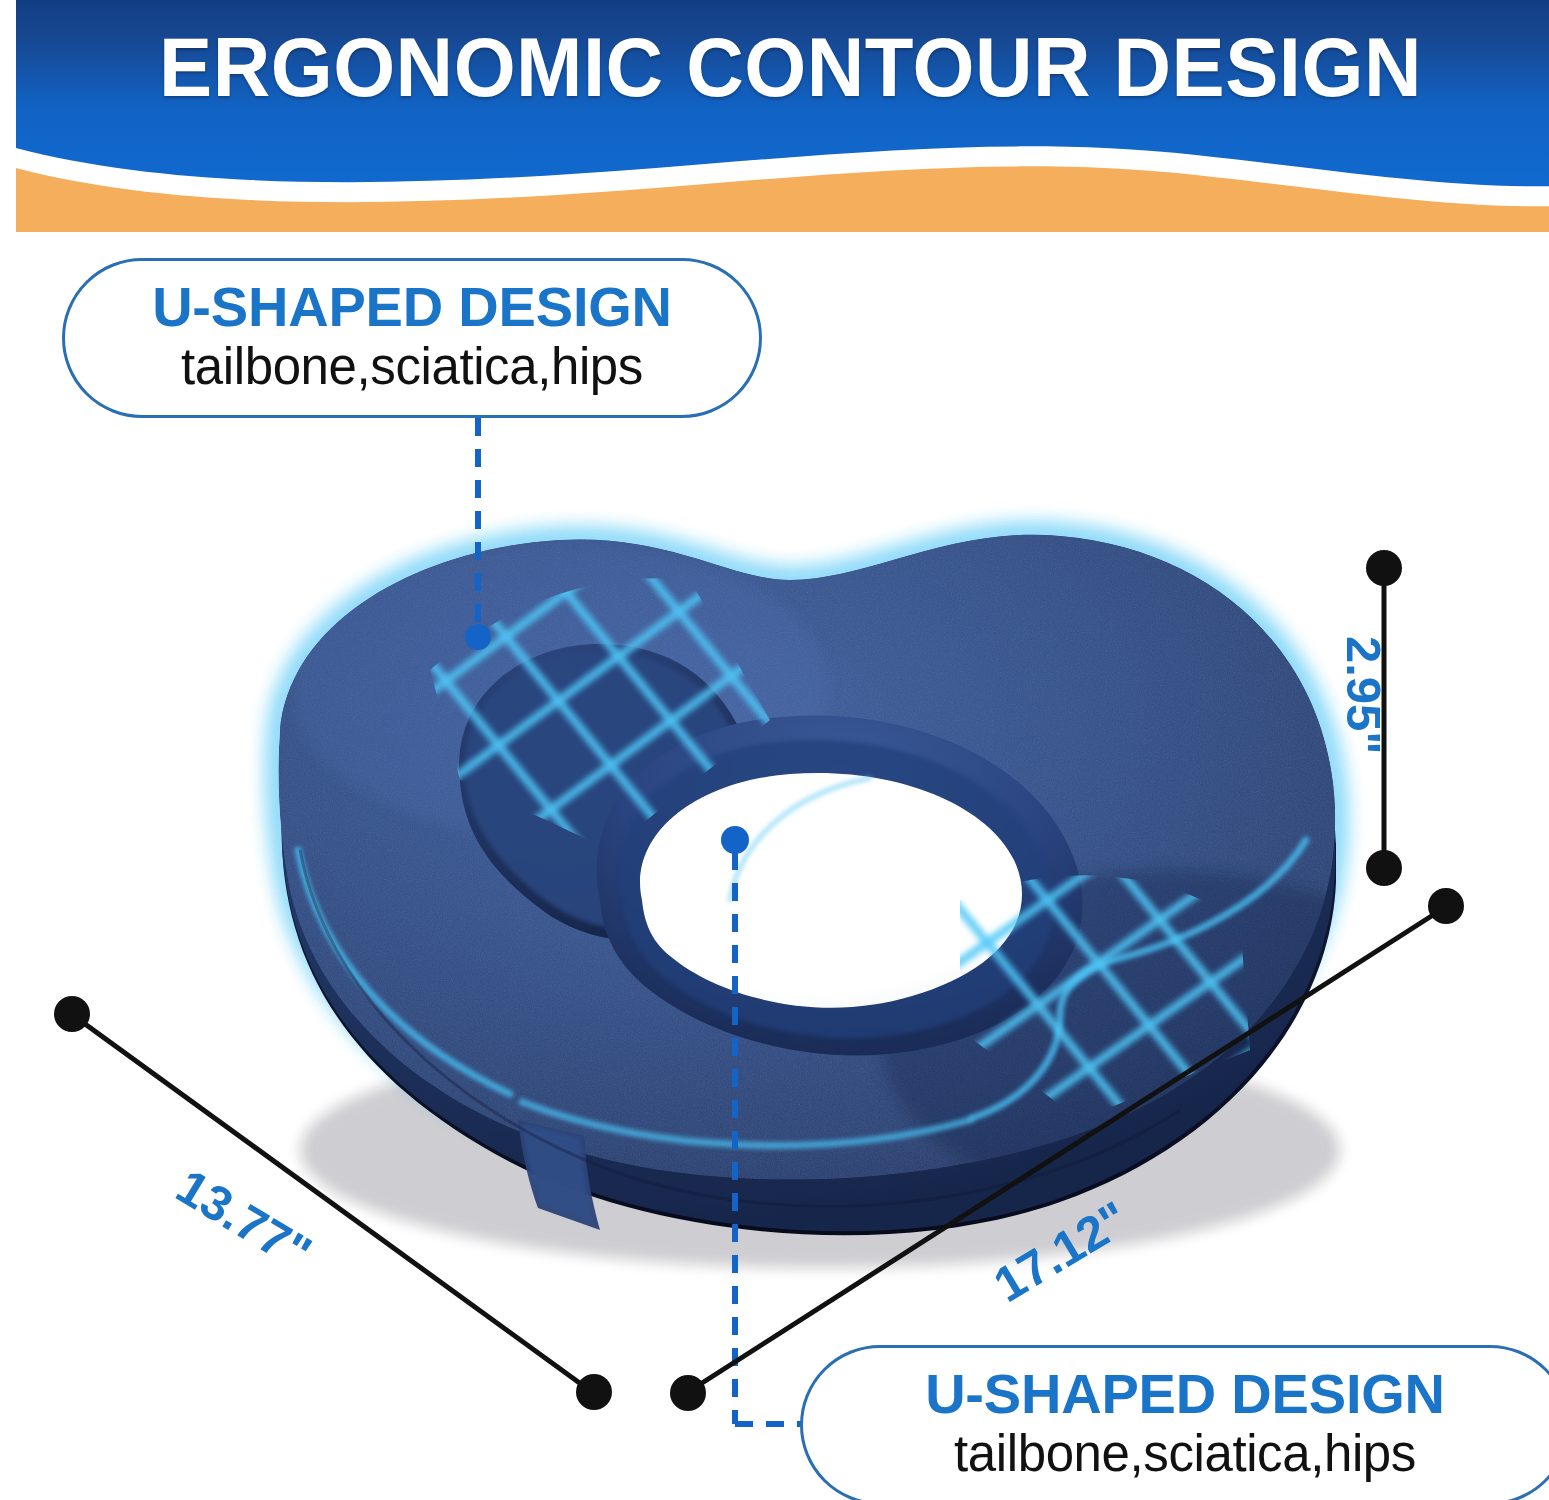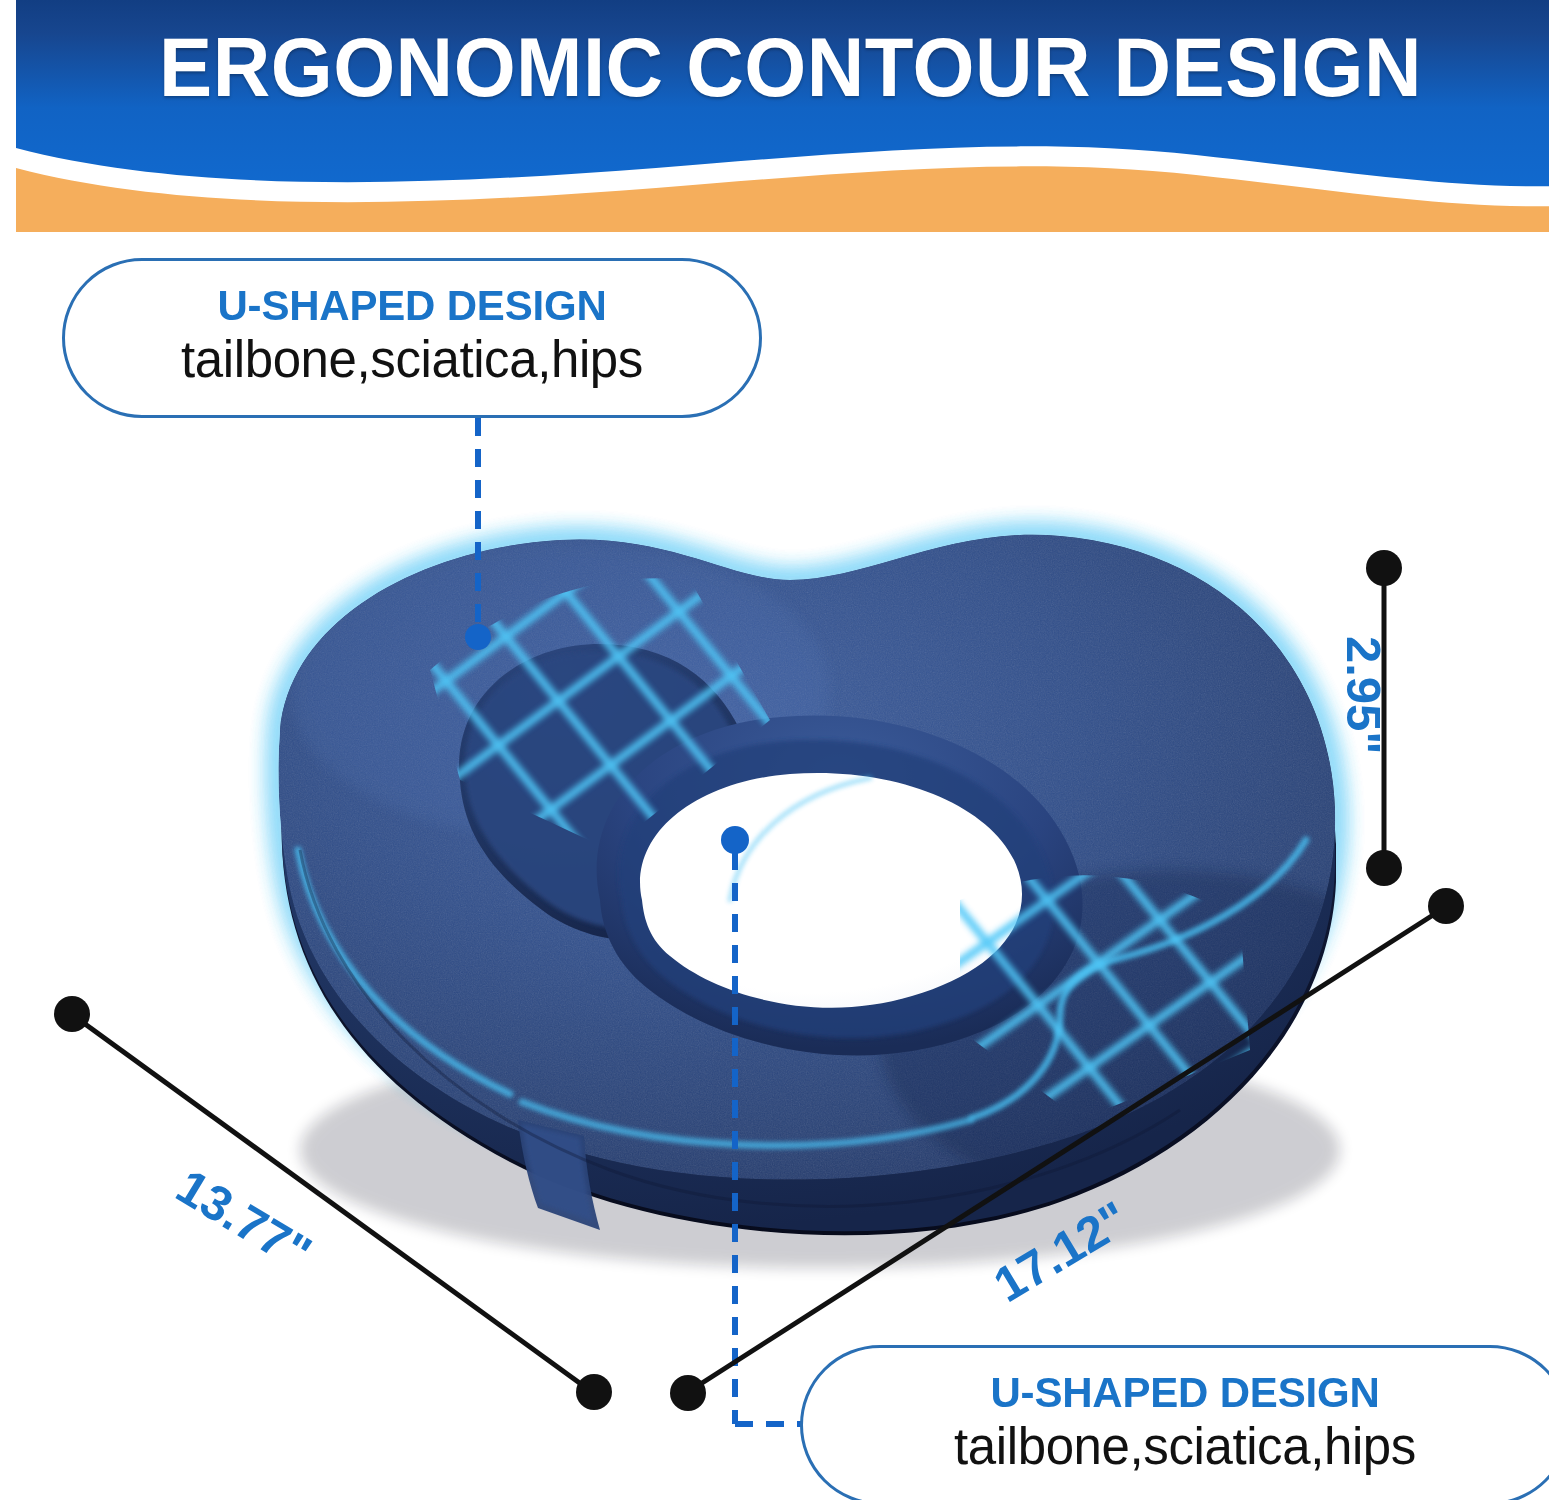--- a/index.html
+++ b/index.html
@@ -36,21 +36,21 @@
     border:3px solid #2A6FB4;
     border-radius:999px;
     box-sizing:border-box;
     display:flex;flex-direction:column;
     align-items:center;justify-content:center;
     padding:6px 34px 10px 34px;
   }
   .callout .c-title{
     color:#1A74C8;
     font-weight:700;
-    font-size:42px;
+    font-size:56px;
     line-height:1.06;
     white-space:nowrap;
     letter-spacing:-0.2px;
   }
   .callout .c-sub{
     color:#111111;
     font-weight:400;
     font-size:51px;
     line-height:1.12;
     white-space:nowrap;

